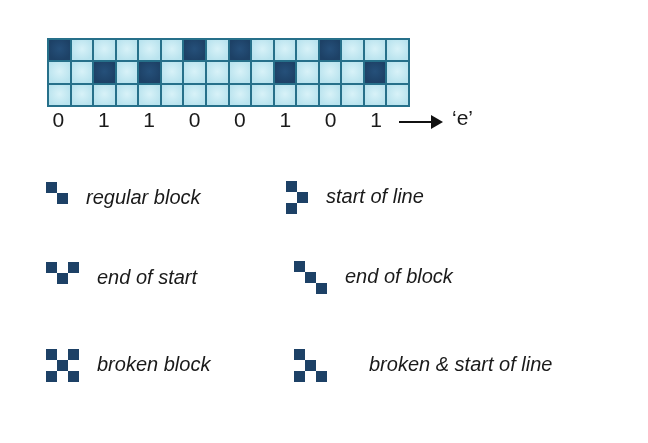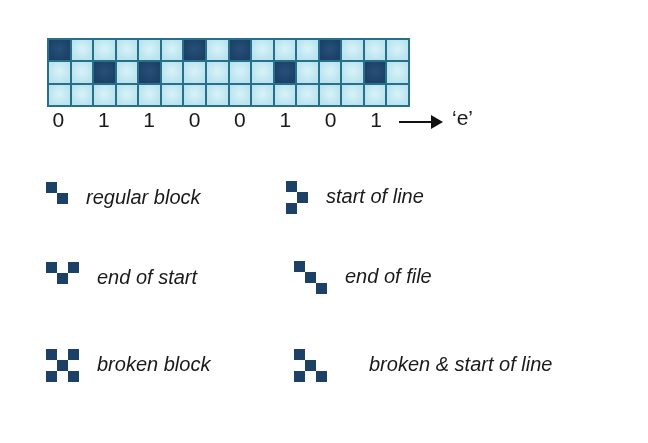--- a/index.html
+++ b/index.html
@@ -224,21 +224,21 @@
         <div class="cell dark"></div>
         <div class="cell empty"></div>
         <div class="cell empty"></div>
         <div class="cell empty"></div>
         <div class="cell dark"></div>
         <div class="cell empty"></div>
         <div class="cell empty"></div>
         <div class="cell empty"></div>
         <div class="cell dark"></div>
       </div>
-    <div class="legend-label">end of file</div>
+    <div class="legend-label">end of block</div>
   </div>
 
   <div class="legend-item" id="li5">
     <div class="legend-icon" style="grid-template-columns: repeat(3, 11px); grid-auto-rows: 11px;">
         <div class="cell dark"></div>
         <div class="cell empty"></div>
         <div class="cell dark"></div>
         <div class="cell empty"></div>
         <div class="cell dark"></div>
         <div class="cell empty"></div>

